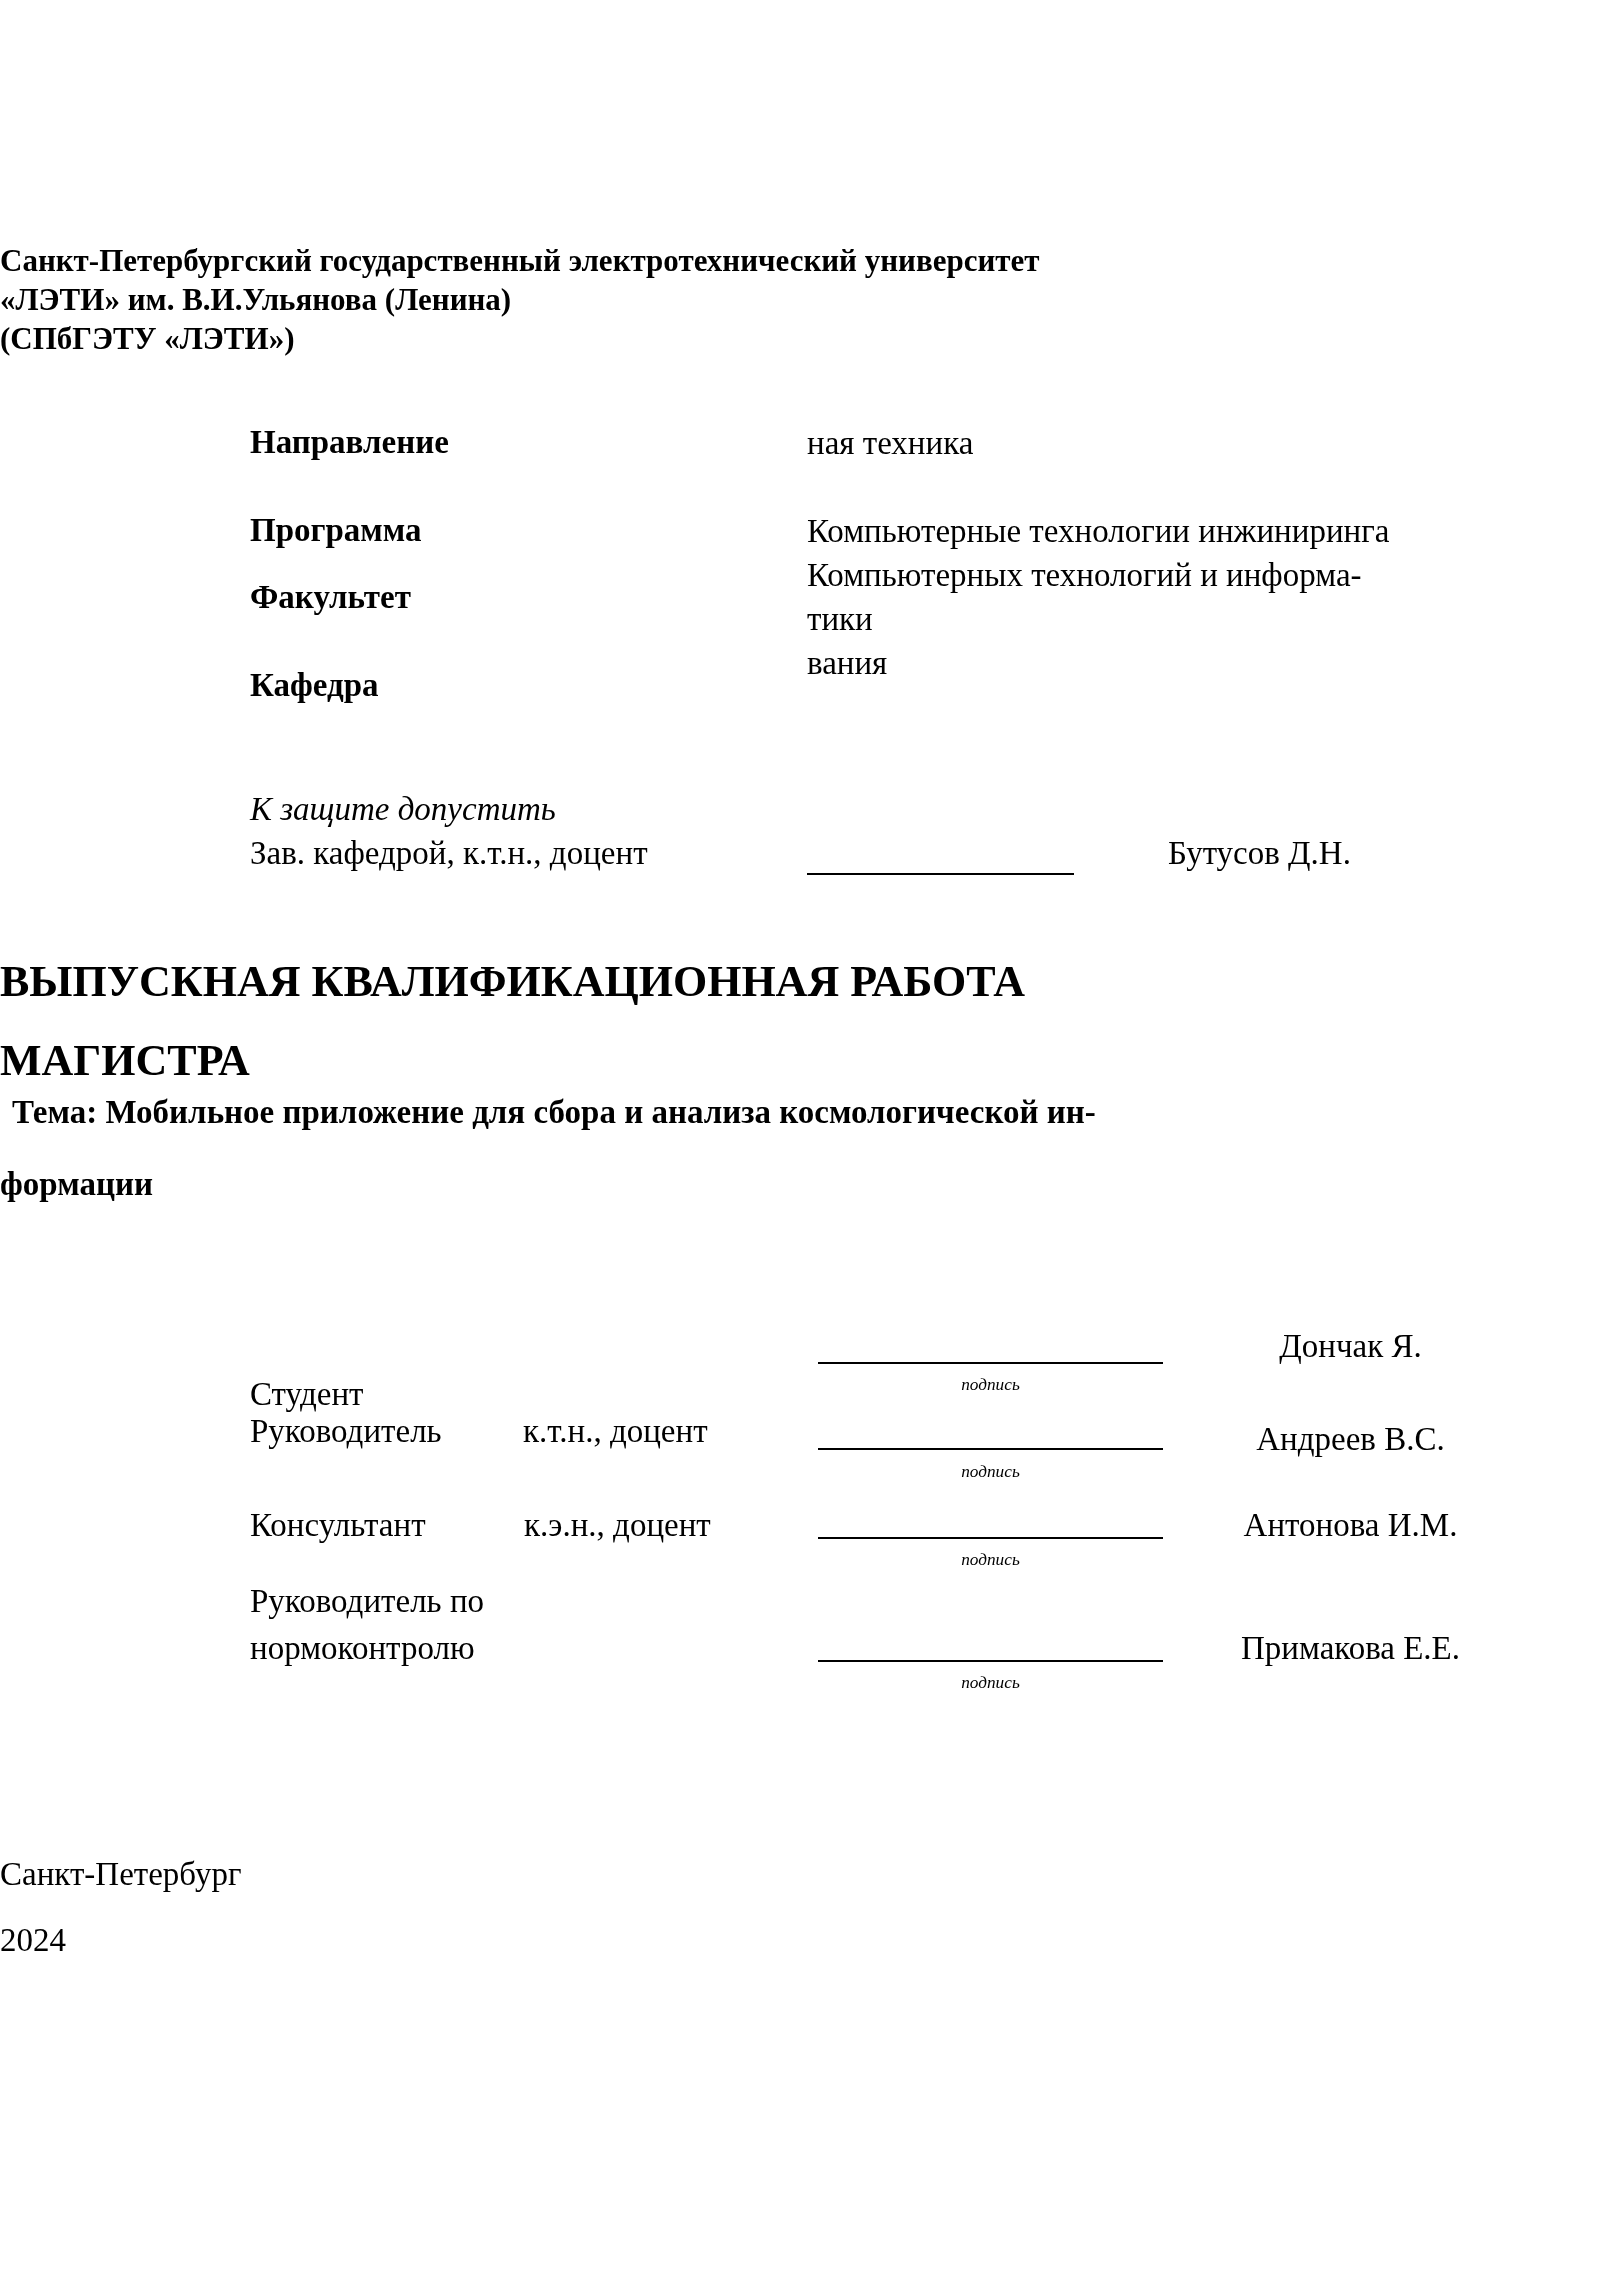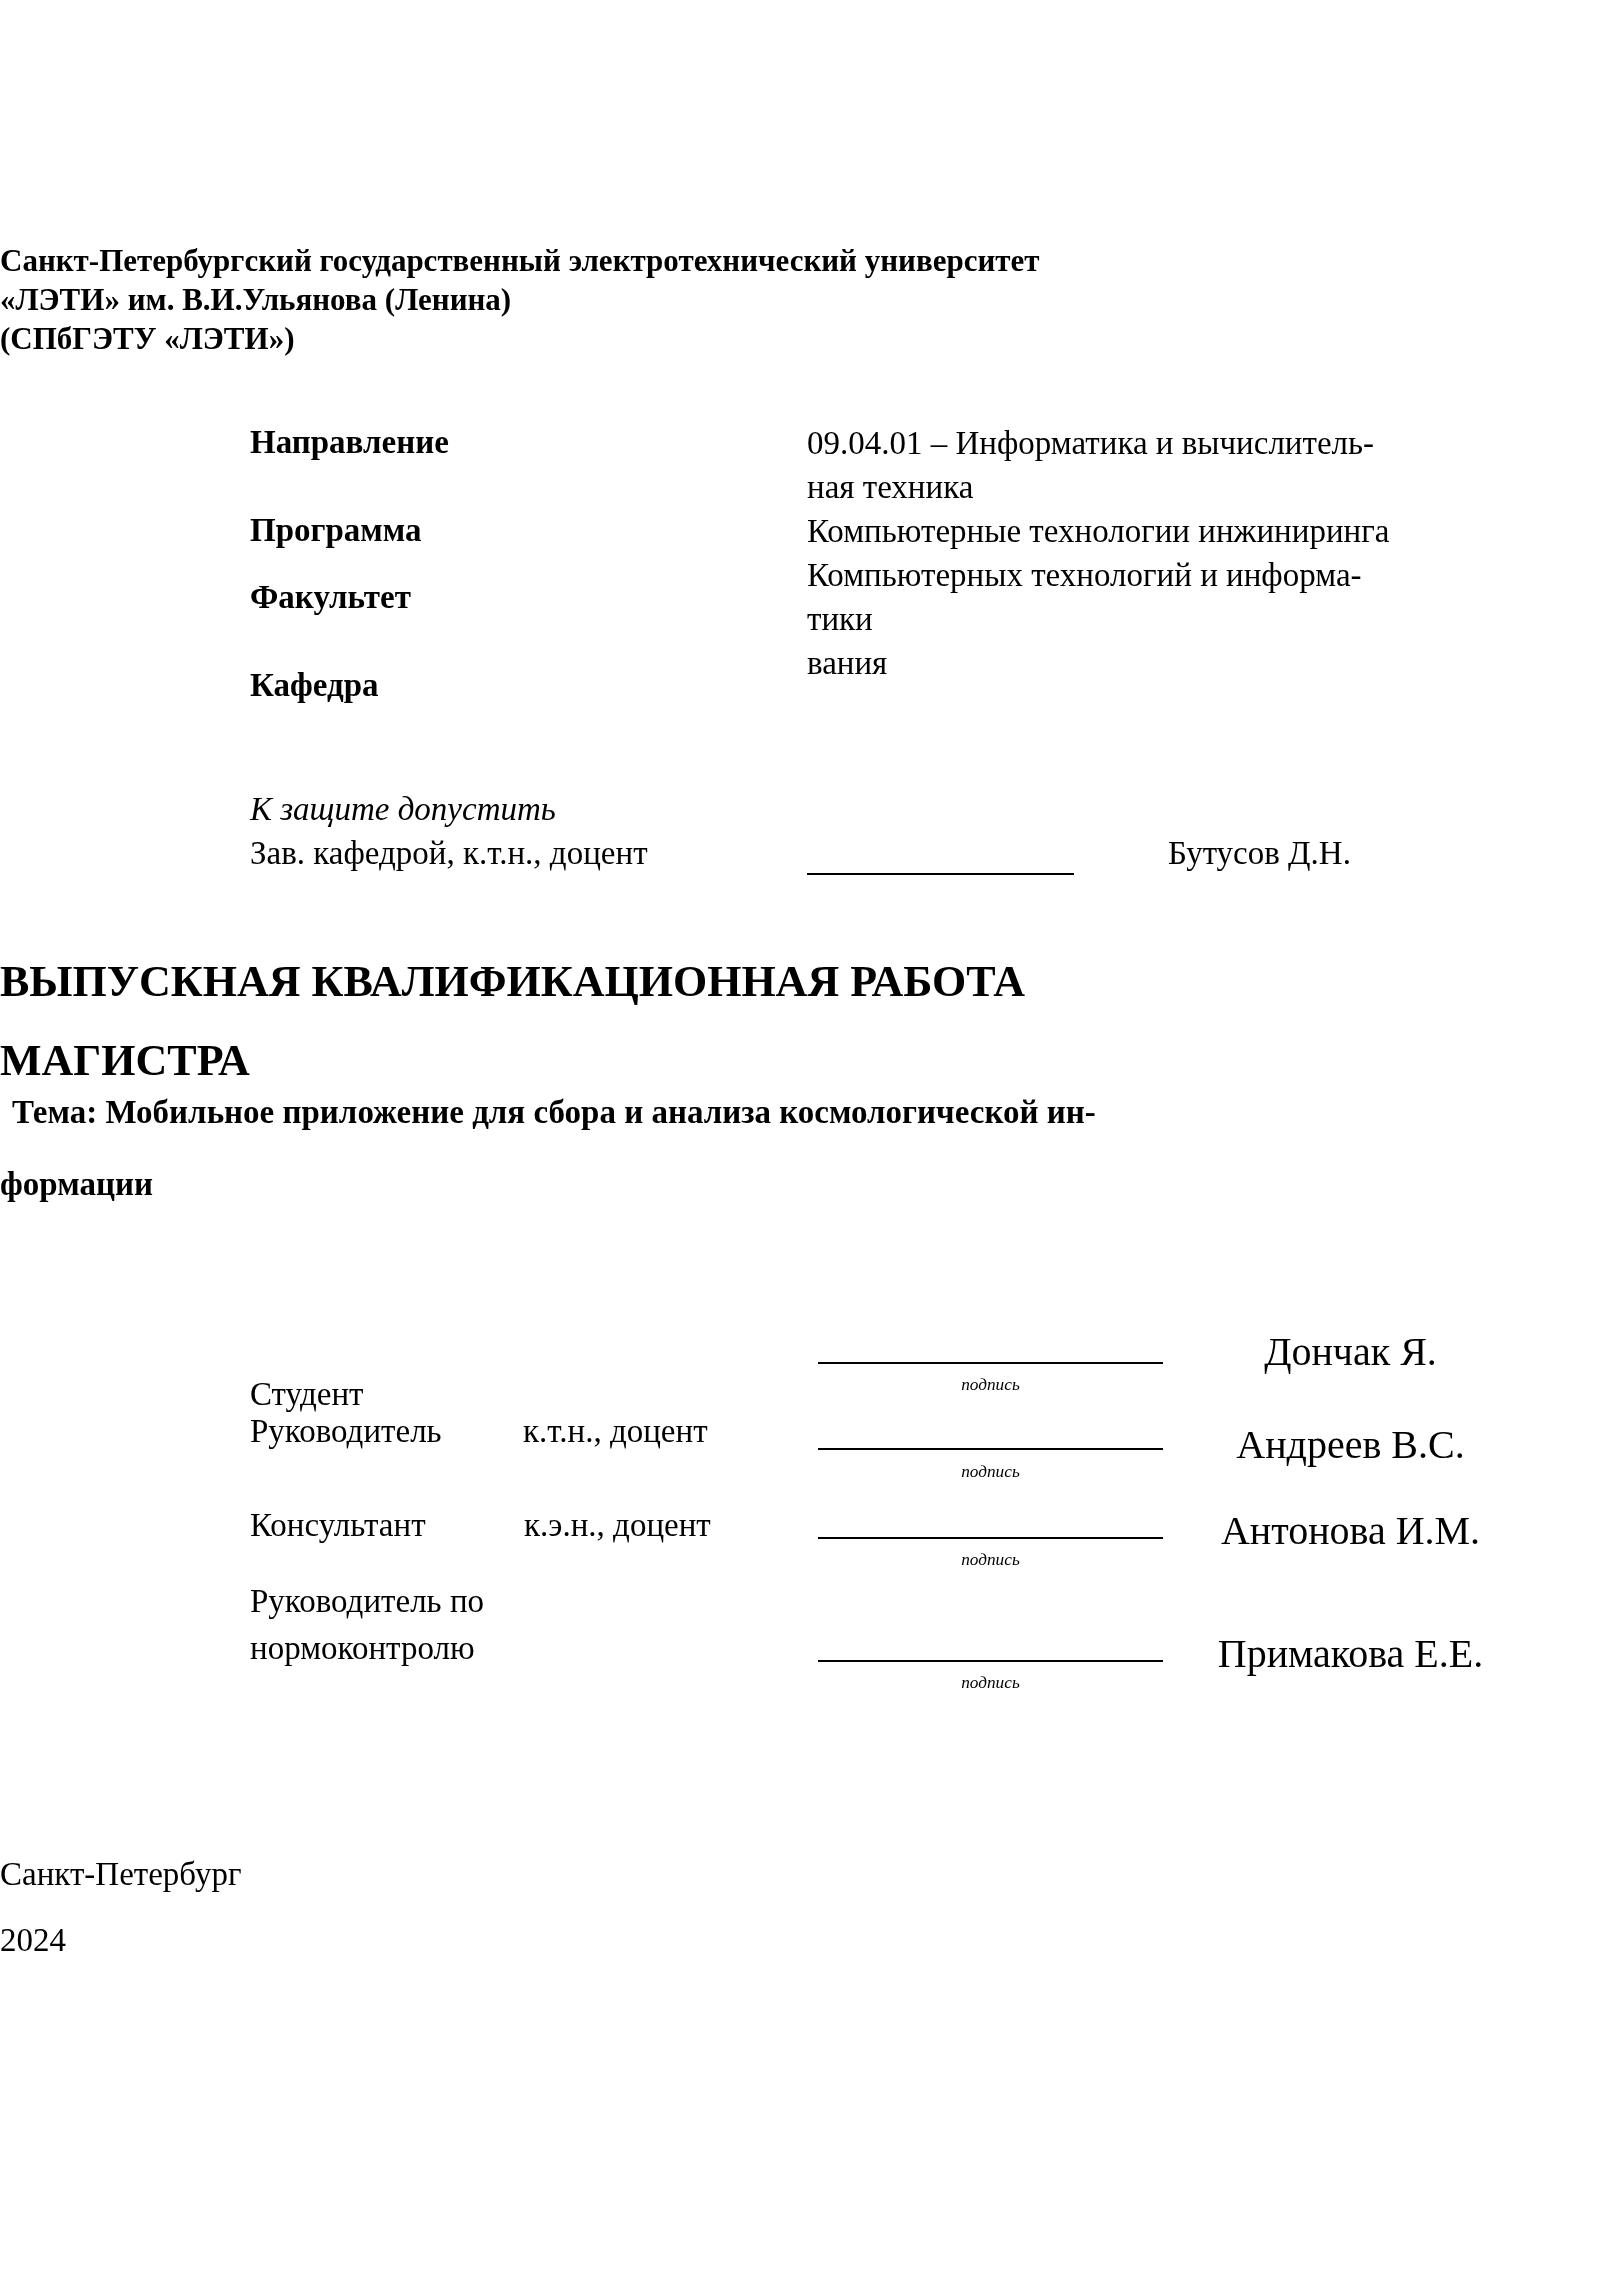--- a/index.html
+++ b/index.html
@@ -10,34 +10,33 @@
     .abs { position: absolute; }
     .center { left: 0; width: 1623px; text-align: left; }
     .univ { font-weight: bold; font-size: 31px; line-height: 38px; }
     .lbl { font-weight: bold; font-size: 33px; left: 250px; }
     .val { font-size: 33px; line-height: 44px; left: 807px; width: 707px; }
     .txt42 { font-size: 33px; }
     .title { font-weight: bold; font-size: 44px; }
     .topic { font-weight: bold; font-size: 33px; line-height: 44px; }
     .sigline { position: absolute; left: 818px; width: 345px; height: 0; border-top: 2.4px solid #000; }
     .sigcap { position: absolute; left: 818px; width: 345px; text-align: center; font-style: italic; font-size: 17.3px; }
-    .name { position: absolute; left: 1178px; width: 345px; text-align: center; font-size: 40px; }
+    .name { position: absolute; left: 1178px; width: 345px; text-align: center; font-size: 33px; }
     .approve-line { position: absolute; left: 807px; width: 267px; border-top: 2.4px solid #000; }
   </style>
 </head>
 <body>
 
 <div class="abs center univ" style="top:242px;">Санкт-Петербургский государственный электротехнический университет</div>
 <div class="abs center univ" style="top:281px;">«ЛЭТИ» им. В.И.Ульянова (Ленина)</div>
 <div class="abs center univ" style="top:320px;">(СПбГЭТУ «ЛЭТИ»)</div>
 
 <div>
   <div class="abs lbl" style="top:424px;">Направление</div>
   <div class="abs val" style="top:421px;">
-    <div>09.04.01 – Информатика и вычислитель-</div>
     <div>ная техника</div>
   </div>
 
   <div class="abs lbl" style="top:512px;">Программа</div>
   <div class="abs val" style="top:509px;">
     <div>Компьютерные технологии инжиниринга</div>
   </div>
 
   <div class="abs lbl" style="top:579px;">Факультет</div>
   <div class="abs val" style="top:553px;">

